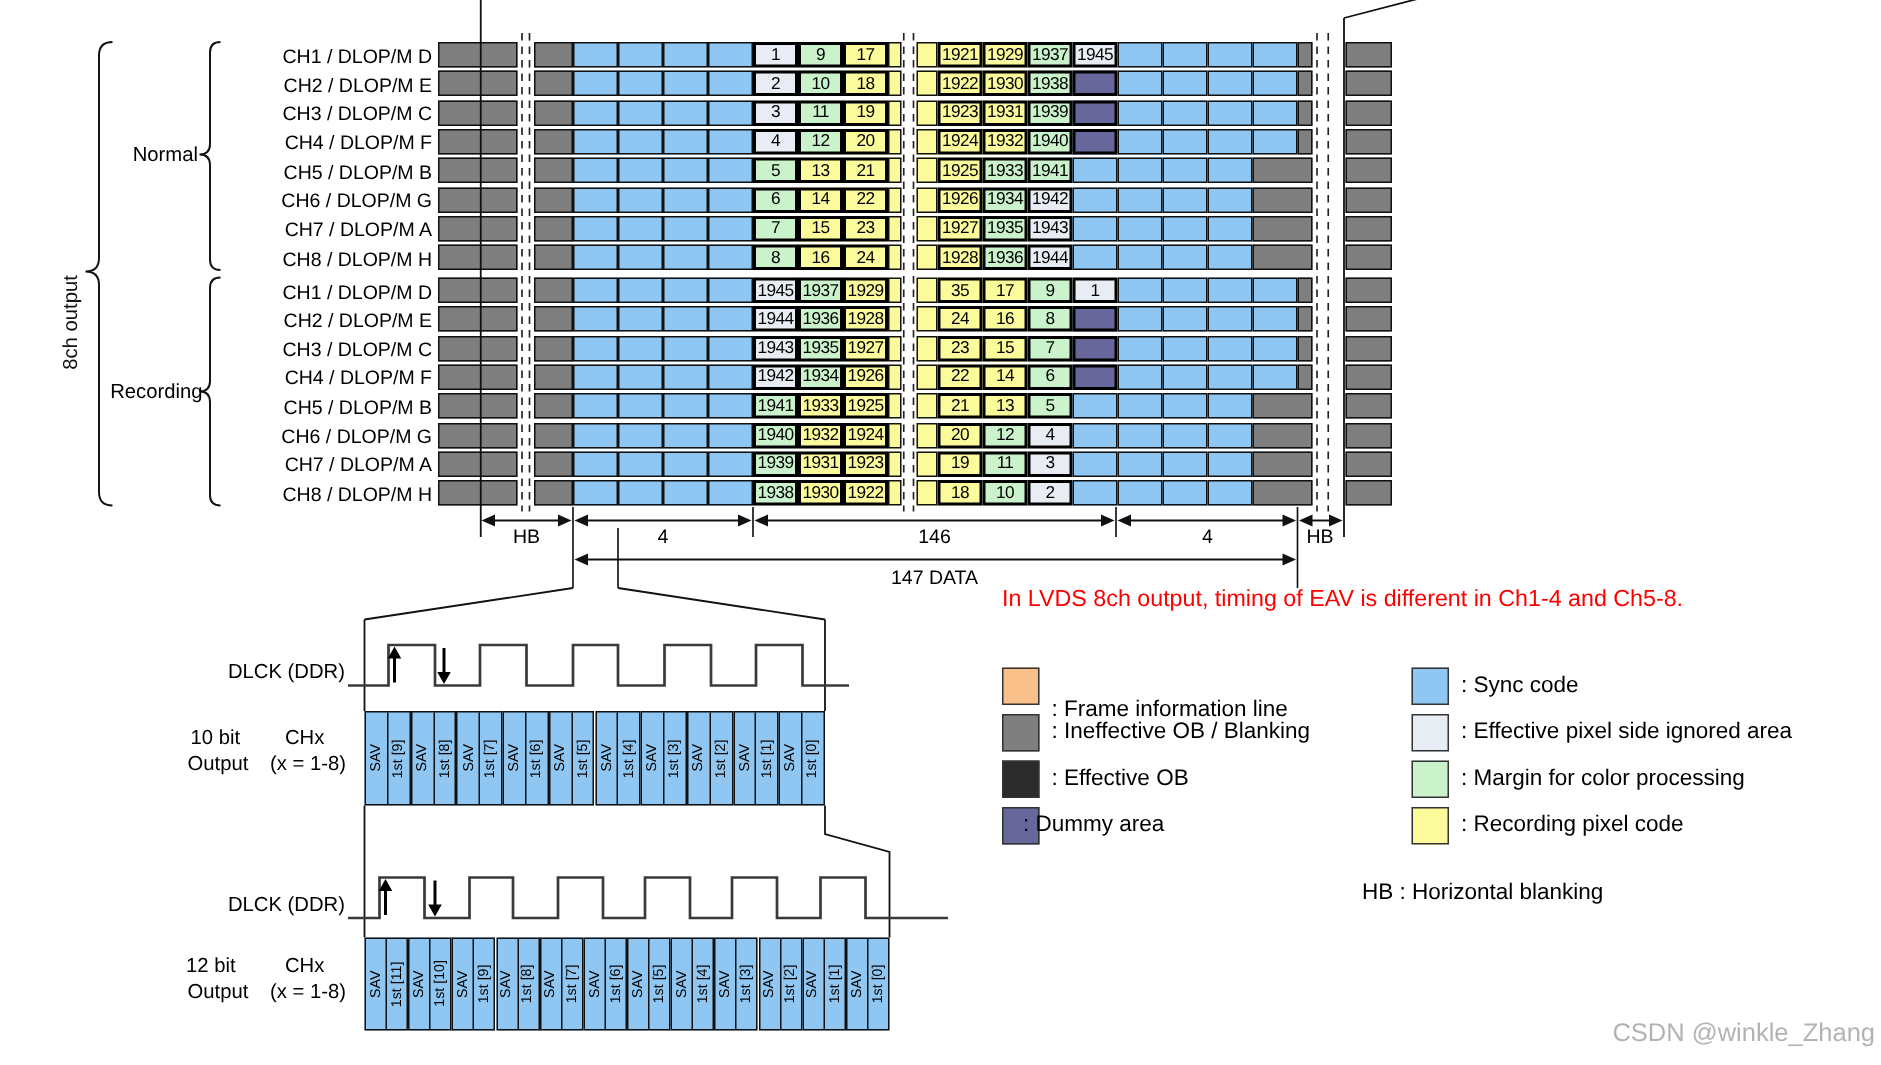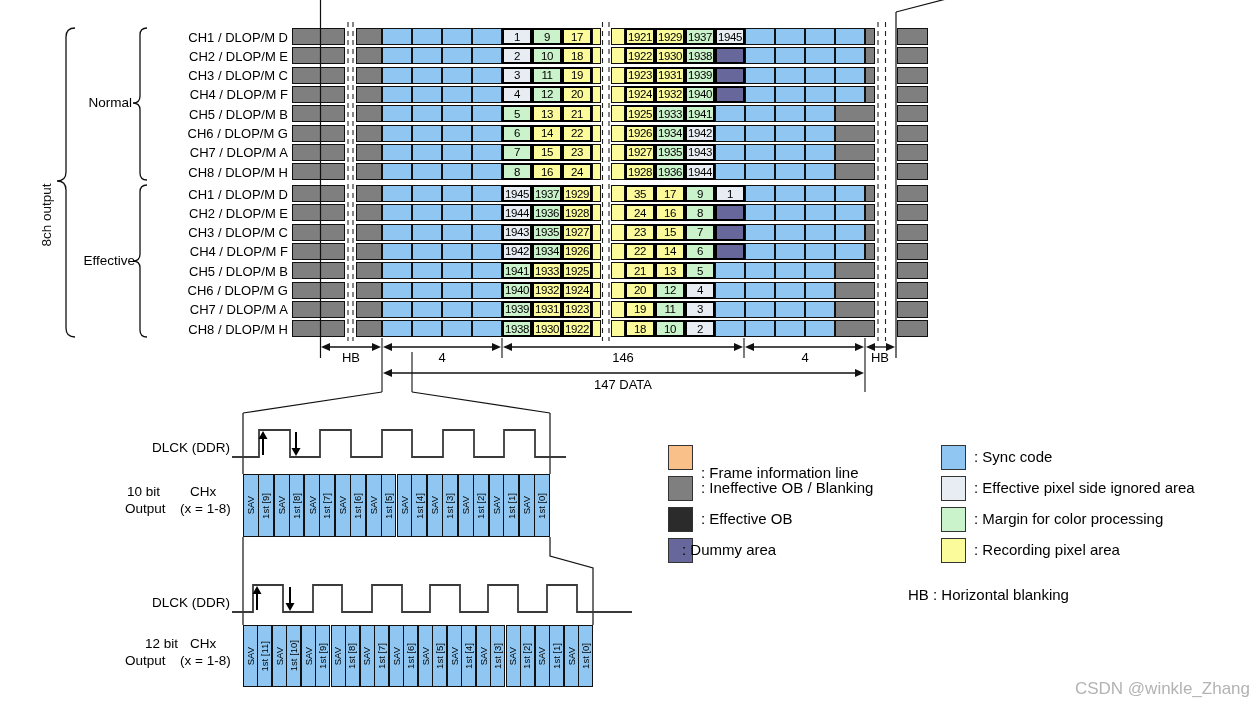--- a/index.html
+++ b/index.html
@@ -429,58 +429,59 @@
       <line x1="290" y1="587" x2="290" y2="605" stroke="#000" stroke-width="2"></line>
       <polygon points="285.5,603 294.5,603 290,611" fill="#000"></polygon>
       <path d="M 147 28 Q 140 28 140 35 L 140 96 Q 140 103 133 103 Q 140 103 140 110 L 140 173 Q 140 180 147 180" fill="none" stroke="#111" stroke-width="1.3"></path>
       <path d="M 147 185 Q 140 185 140 192 L 140 254 Q 140 261 133 261 Q 140 261 140 268 L 140 330 Q 140 337 147 337" fill="none" stroke="#111" stroke-width="1.3"></path>
       <path d="M 75 28 Q 66 28 66 37 L 66 172 Q 66 181 57 181 Q 66 181 66 190 L 66 328 Q 66 337 75 337" fill="none" stroke="#111" stroke-width="1.3"></path>
     </svg>
   <div id="labels-layer">
 
     <div class="vlabel" style="left:-14px;top:207px;width:122px;height:16px;">8ch output</div>
     <div class="seclabel" style="left:40px;width:92px;top:95px;">Normal</div>
-    <div class="seclabel" style="left:40px;width:95px;top:253px;">Effective</div>
+    <div class="seclabel" style="left:40px;width:95px;top:253px;">Recording</div>
 
     <div class="dimlabel" style="left:351px;top:350px;">HB</div>
     <div class="dimlabel" style="left:442px;top:350px;">4</div>
     <div class="dimlabel" style="left:623px;top:350px;">146</div>
     <div class="dimlabel" style="left:805px;top:350px;">4</div>
     <div class="dimlabel" style="left:880px;top:350px;">HB</div>
     <div class="dimlabel" style="left:623px;top:377px;">147 DATA</div>
 
+    <div class="note" id="eav-note" style="left: 668px; top: 391px; color: rgb(255, 0, 0);">In LVDS 8ch output, timing of EAV is different in Ch1-4 and Ch5-8.</div>
 
     <div id="legend">
         <div class="legend-swatch" style="left: 668px; top: 445px; background: rgb(249, 193, 137);"></div>
         <div class="legend-label" style="left: 701px; top: 464px;">: Frame information line</div>
         <div class="legend-swatch" style="left: 668px; top: 476px; background: rgb(127, 127, 127);"></div>
         <div class="legend-label" style="left: 701px; top: 479px;">: Ineffective OB / Blanking</div>
         <div class="legend-swatch" style="left: 668px; top: 507px; background: rgb(43, 43, 43);"></div>
         <div class="legend-label" style="left: 701px; top: 510px;">: Effective OB</div>
         <div class="legend-swatch" style="left: 668px; top: 538px; background: rgb(103, 103, 155);"></div>
         <div class="legend-label" style="left: 682px; top: 541px;">: Dummy area</div>
         <div class="legend-swatch" style="left: 941px; top: 445px; background: rgb(143, 199, 242);"></div>
         <div class="legend-label" style="left: 974px; top: 448px;">: Sync code</div>
         <div class="legend-swatch" style="left: 941px; top: 476px; background: rgb(232, 237, 244);"></div>
         <div class="legend-label" style="left: 974px; top: 479px;">: Effective pixel side ignored area</div>
         <div class="legend-swatch" style="left: 941px; top: 507px; background: rgb(203, 243, 203);"></div>
         <div class="legend-label" style="left: 974px; top: 510px;">: Margin for color processing</div>
         <div class="legend-swatch" style="left: 941px; top: 538px; background: rgb(251, 251, 156);"></div>
-        <div class="legend-label" style="left: 974px; top: 541px;">: Recording pixel area</div>
+        <div class="legend-label" style="left: 974px; top: 541px;">: Recording pixel code</div>
       </div>
     <div class="hbnote" style="left:908px;top:586px;">HB : Horizontal blanking</div>
 
     <div class="dlck" style="left:120px;top:440px;">DLCK (DDR)</div>
     <div class="wavetext" style="left:127px;top:484px;">10 bit</div>
     <div class="wavetext" style="left:190px;top:484px;">CHx</div>
     <div class="wavetext" style="left:125px;top:501px;">Output</div>
     <div class="wavetext" style="left:180px;top:501px;">(x = 1-8)</div>
 
     <div class="dlck" style="left:120px;top:595px;">DLCK (DDR)</div>
-    <div class="wavetext" style="left:145px;top:636px;">12 bit</div>
+    <div class="wavetext" style="left:124px;top:636px;">12 bit</div>
     <div class="wavetext" style="left:190px;top:636px;">CHx</div>
     <div class="wavetext" style="left:125px;top:653px;">Output</div>
     <div class="wavetext" style="left:180px;top:653px;">(x = 1-8)</div>
 
     <div class="watermark" style="right: 4px; top: 679px; position: absolute; color: rgb(179, 179, 179);">CSDN @winkle_Zhang</div>
   <div class="pair" style="left: 243px; top: 474px; width: 30.7px; height: 63px; background: rgb(143, 199, 242);">
         <div class="half">
           <span class="vtext">SAV</span>
         </div>
         <div class="half h2">

